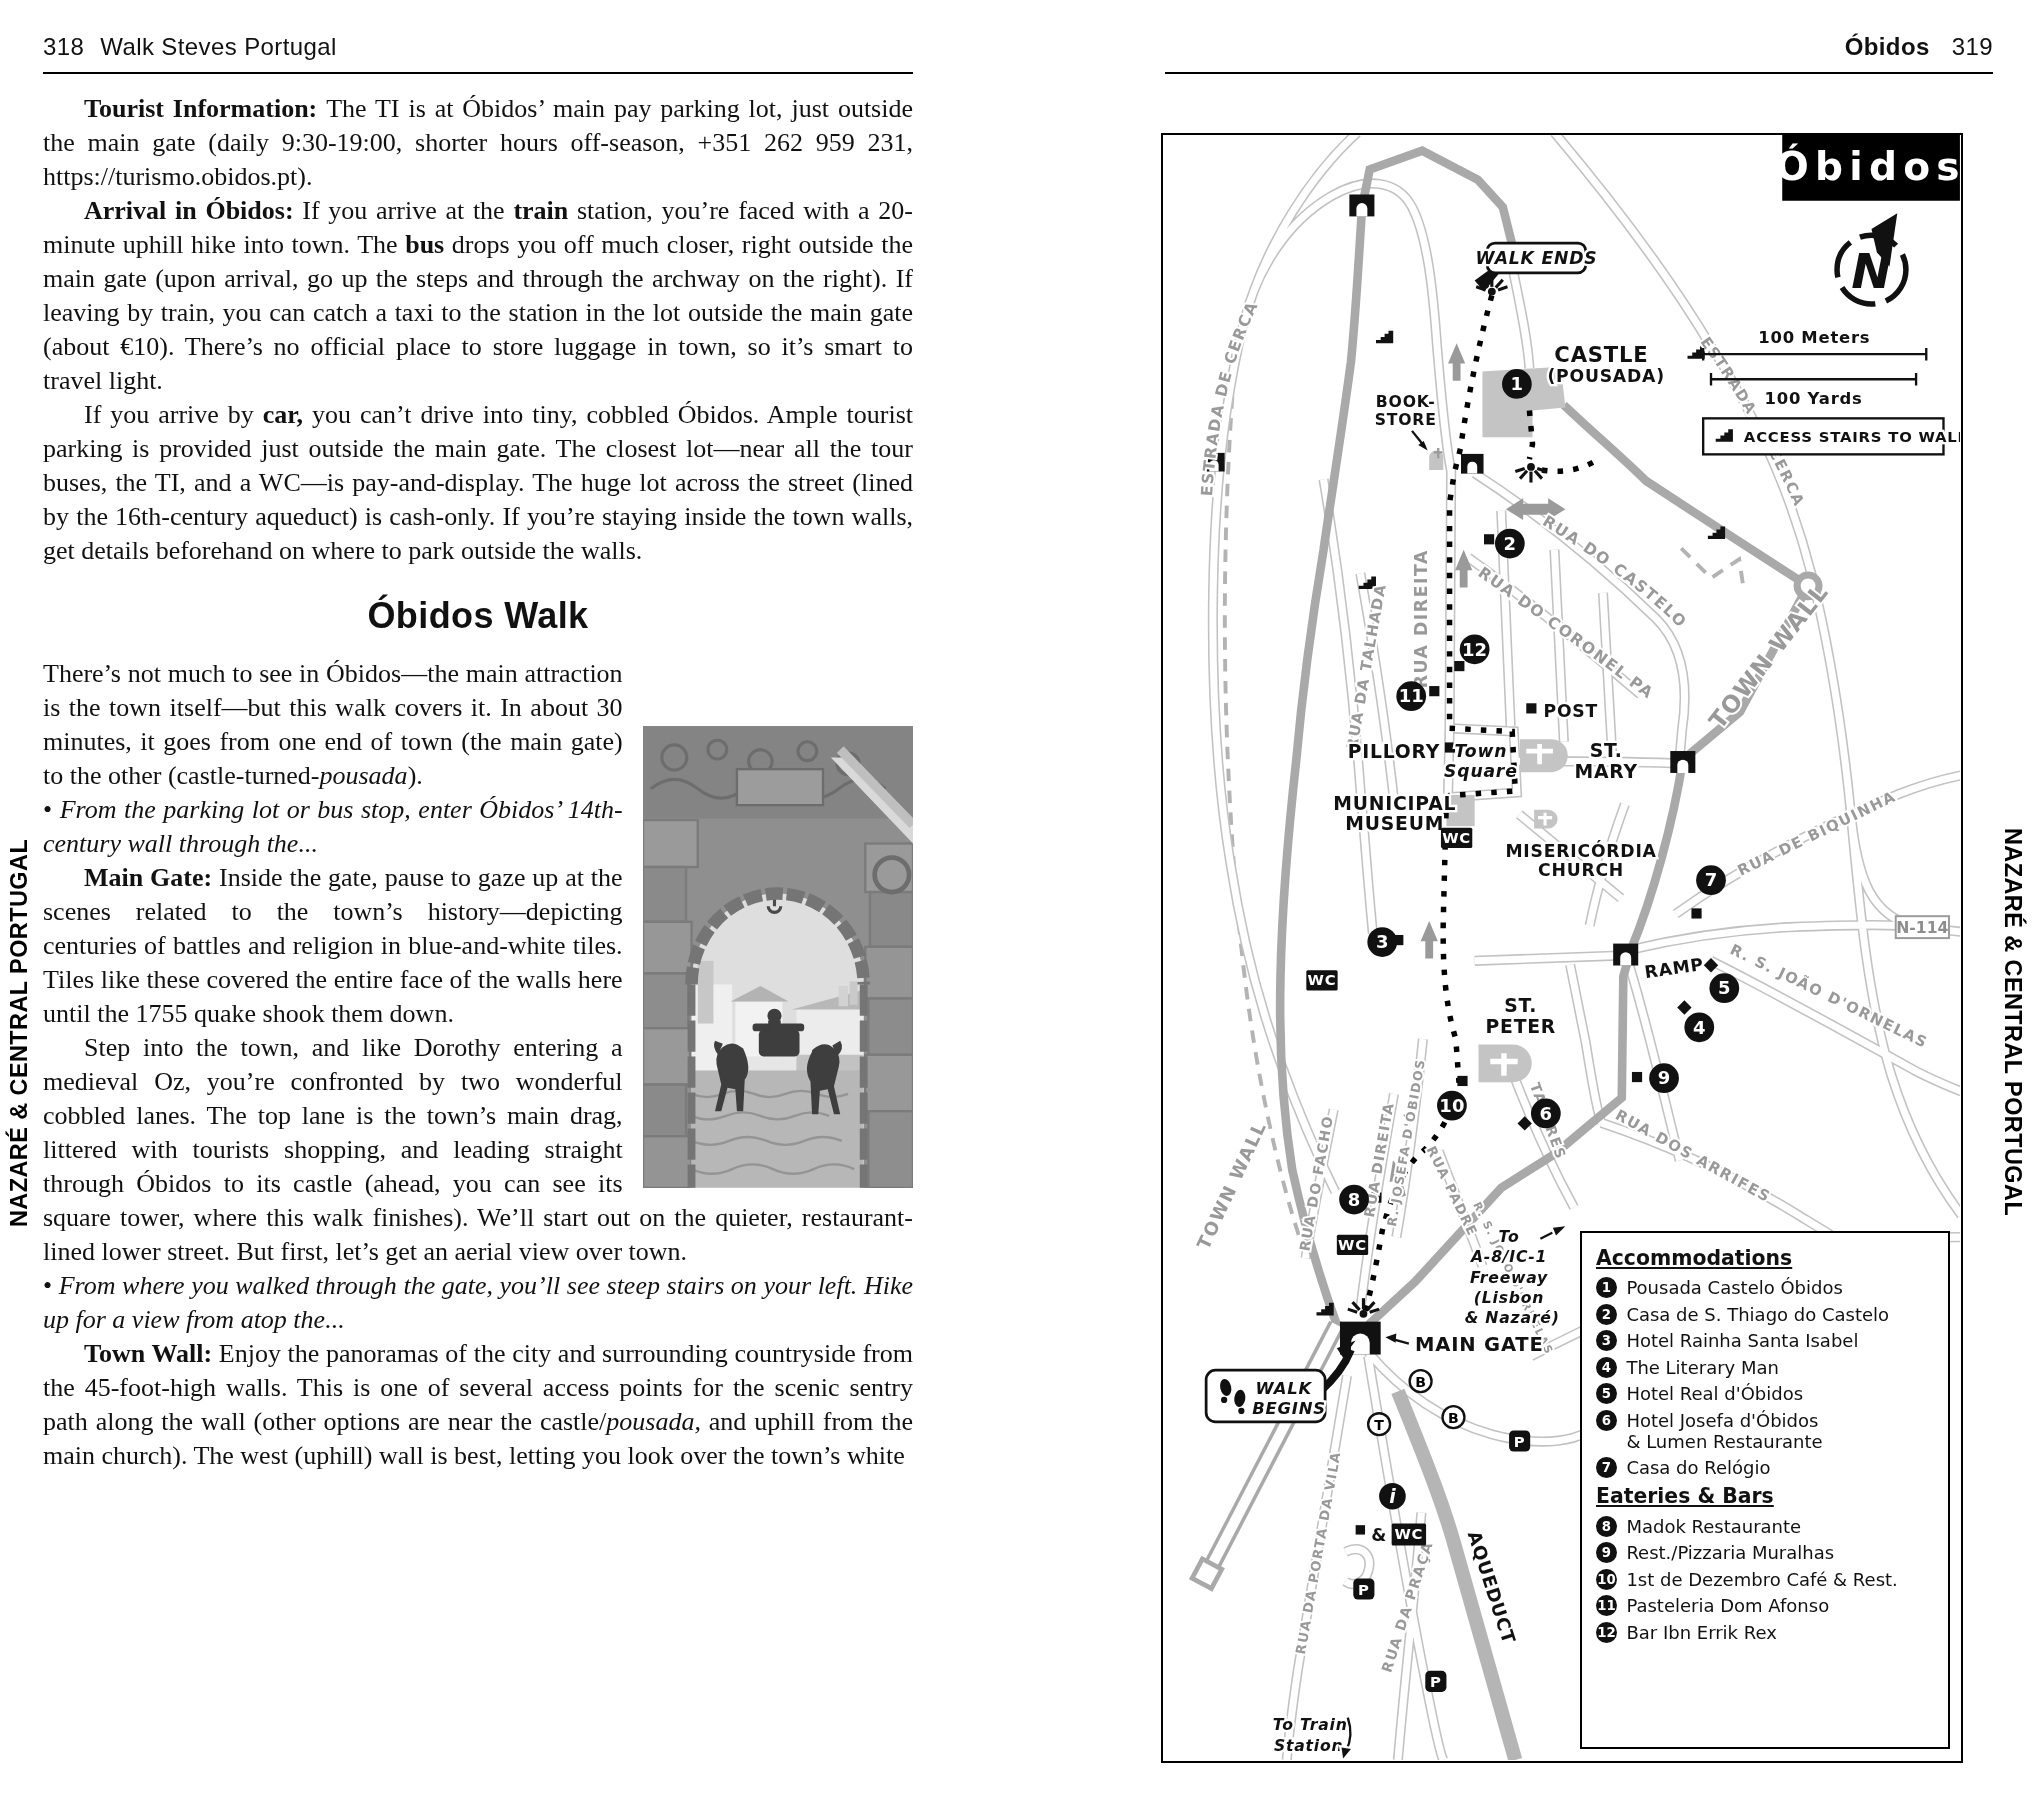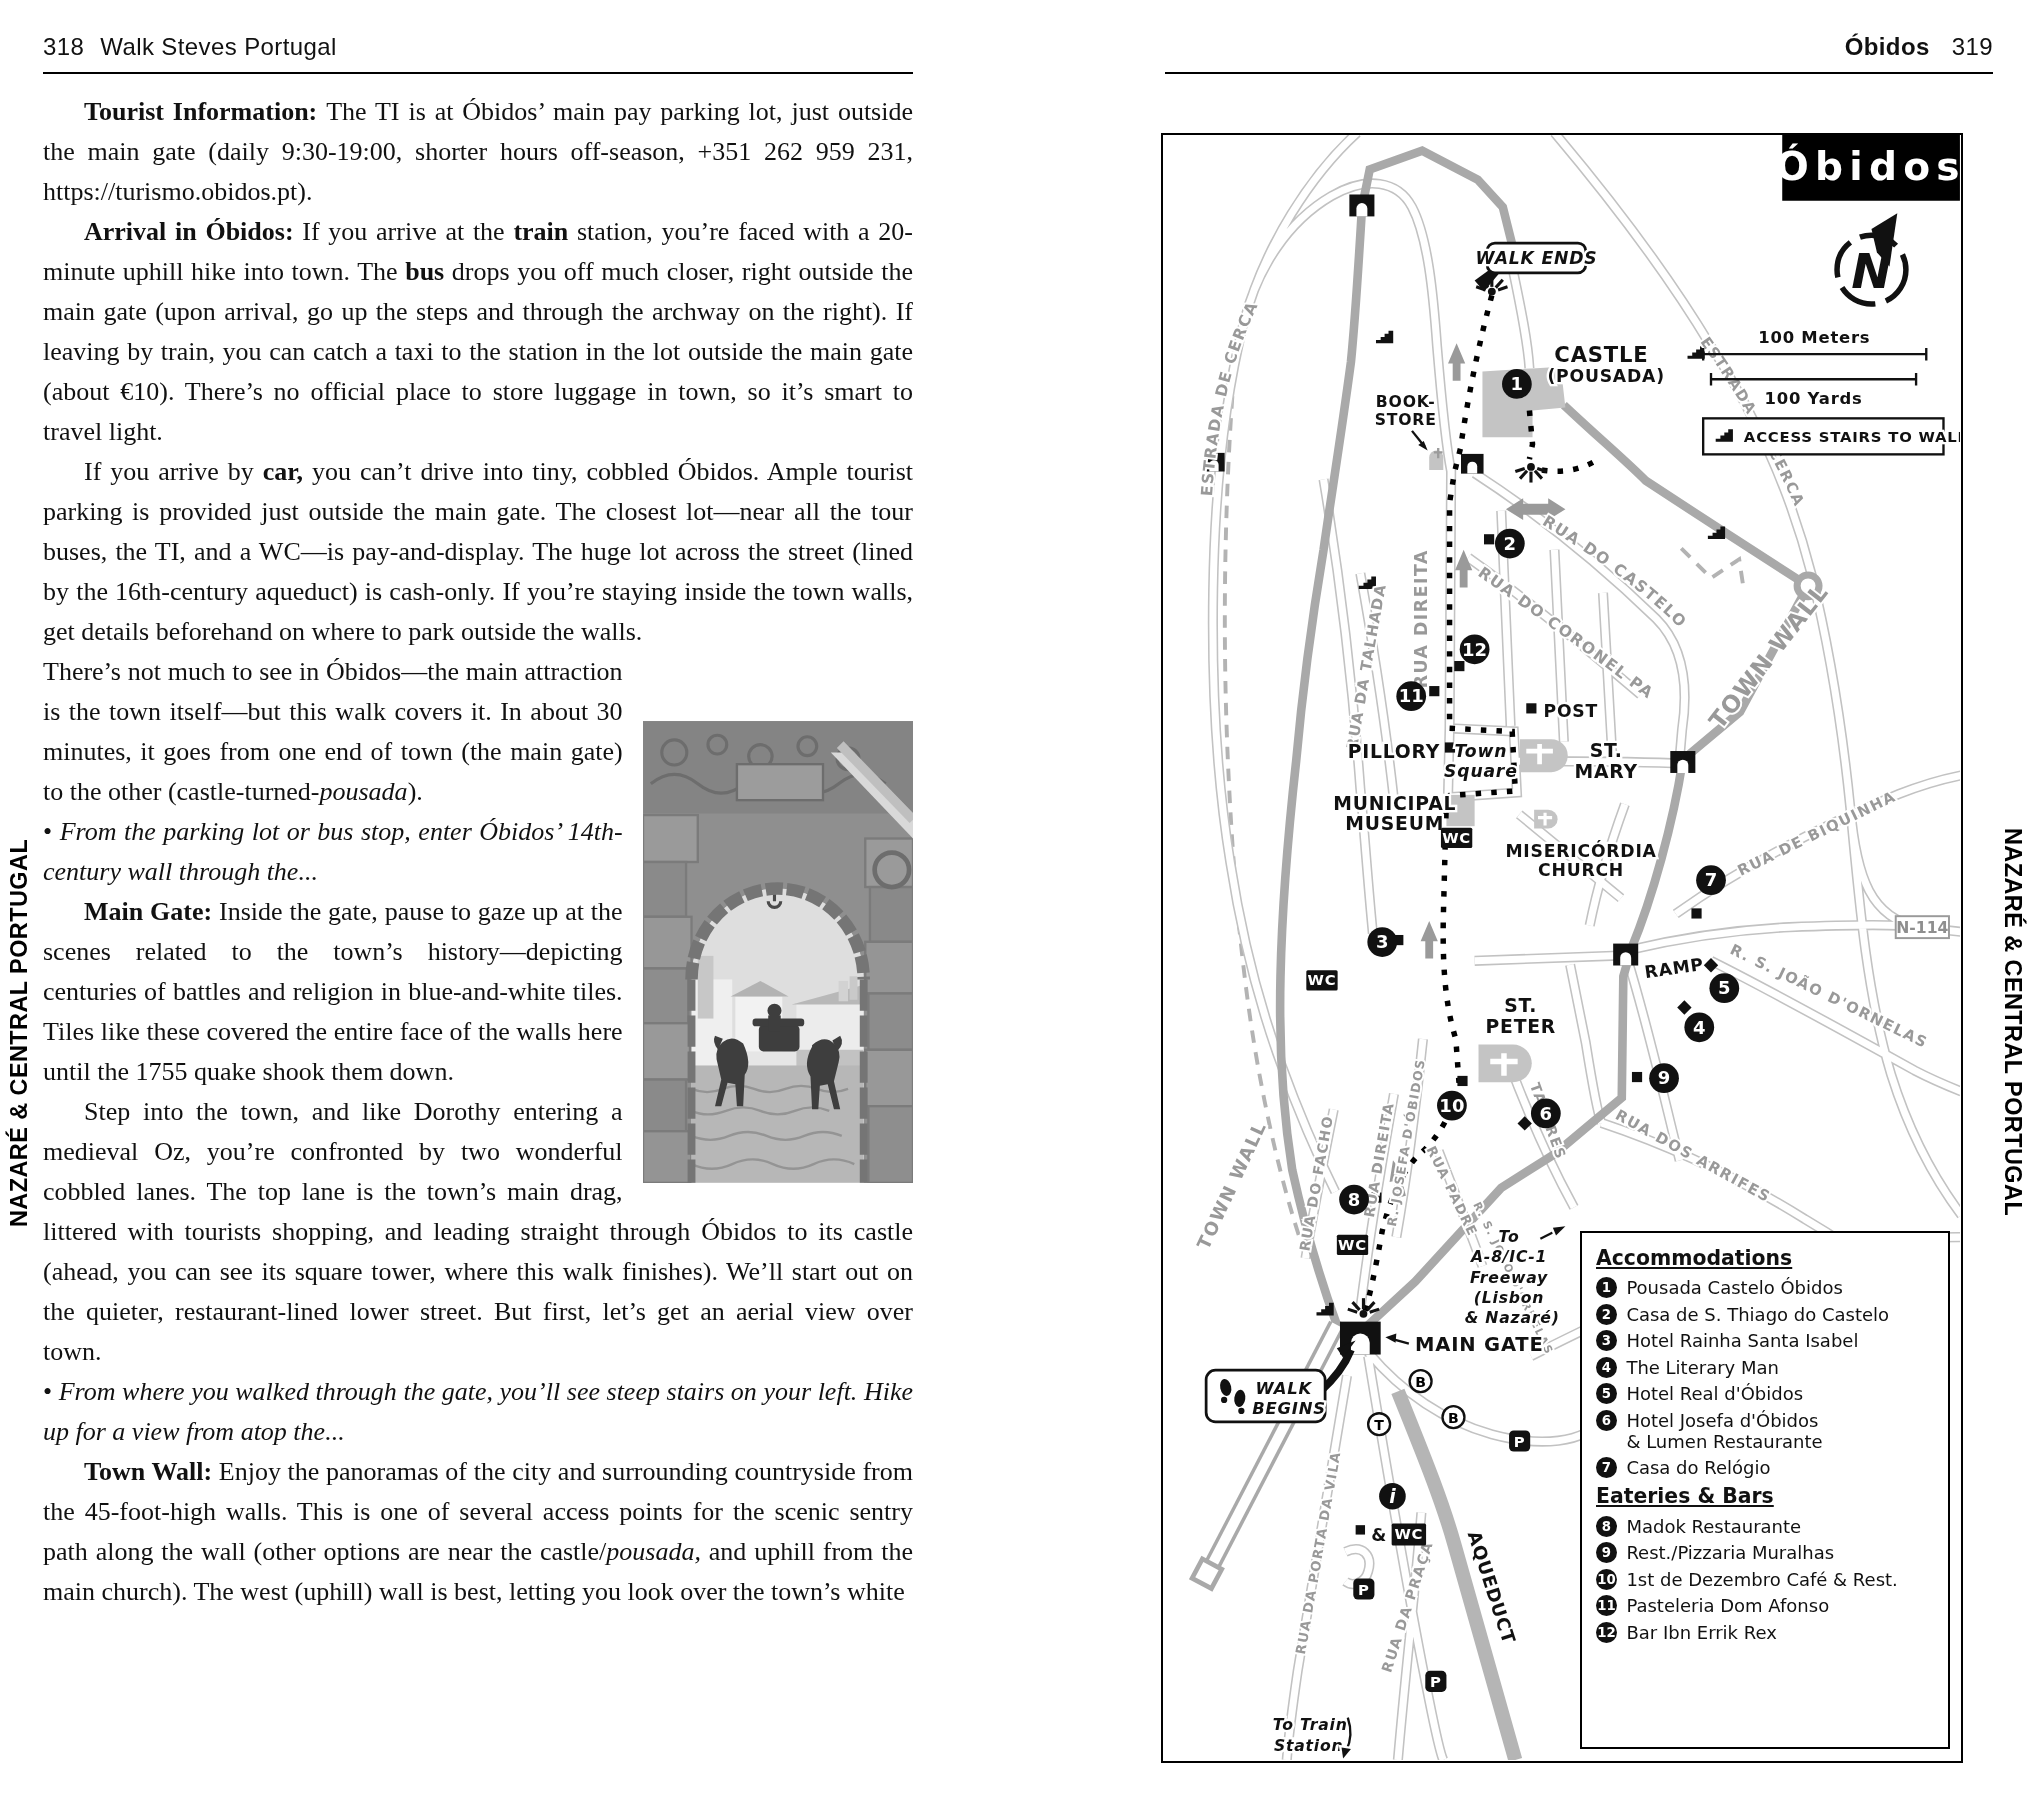--- a/index.html
+++ b/index.html
@@ -19,21 +19,21 @@
   .tabtxt{position:absolute;font-family:"Liberation Sans",sans-serif;
           font-weight:bold;font-size:23.5px;letter-spacing:0.4px;color:#000;
           writing-mode:vertical-rl;white-space:nowrap;}
   #tab-left{left:6.3px;top:828px;height:399px;transform:rotate(180deg);}
   #tab-right{left:1999px;top:828px;height:399px;}
   .tabbox{position:absolute;width:58px;height:119px;background:#b5b5b5;top:968px;z-index:-1;}
   #tabbox-left{left:0;}
   #tabbox-right{left:1977px;}
   
   #page-left{position:absolute;left:43px;top:92px;width:870px;}
-  .para{font-size:26px;line-height:40px;text-align:justify;margin:0;}
+  .para{font-size:26px;line-height:34px;text-align:justify;margin:0;}
   .para.indent{text-indent:41px;}
   .para .b{font-weight:bold;}
   .para .i{font-style:italic;}
   #walk-heading{font-family:"Liberation Sans",sans-serif;font-weight:bold;
       font-size:36px;text-align:center;margin:27px 0 20.4px 0;letter-spacing:0.4px;}
   .photo-float{float:right;width:270px;height:462px;margin:69px 0 11px 20.4px;}
   
   #map-wrap{position:absolute;left:1161px;top:133px;width:802px;height:1630px;
             border:2.3px solid #000;box-sizing:border-box;background:#fff;}
   #map-svg{position:absolute;left:0;top:0;}
@@ -86,20 +86,21 @@
 <div class="tabbox" id="tabbox-right"></div>
 <div class="tabtxt" id="tab-left">NAZARÉ &amp; CENTRAL PORTUGAL</div>
 <div class="tabtxt" id="tab-right">NAZARÉ &amp; CENTRAL PORTUGAL</div>
 
 <div id="page-left">
   <div id="text-sec-0">
       <p class="para indent"><span class="b">Tourist Information: </span><span class="">The TI is at Óbidos’ main pay parking lot, just outside the main gate (daily 9:30-19:00, shorter hours off-season, +351 262 959 231, https://turismo.obidos.pt).</span></p>
       <p class="para indent"><span class="b">Arrival in Óbidos: </span><span class="">If you arrive at the </span><span class="b">train</span><span class=""> station, you’re faced with a 20-minute uphill hike into town. The </span><span class="b">bus</span><span class=""> drops you off much closer, right outside the main gate (upon arrival, go up the steps and through the archway on the right). If leaving by train, you can catch a taxi to the station in the lot outside the main gate (about €10). There’s no official place to store luggage in town, so it’s smart to travel light.</span></p>
       <p class="para indent"><span class="">If you arrive by </span><span class="b">car,</span><span class=""> you can’t drive into tiny, cobbled Óbidos. Ample tourist parking is provided just outside the main gate. The closest lot—near all the tour buses, the TI, and a WC—is pay-and-display. The huge lot across the street (lined by the 16th-century aqueduct) is cash-only. If you’re staying inside the town walls, get details beforehand on where to park outside the walls.</span></p>
     </div>
+  <div id="walk-heading">Óbidos Walk</div>
   <div id="text-sec-1">
     <div class="photo-float">
       <svg width="270" height="462" viewBox="0 0 345 590">
         <rect x="0" y="0" width="345" height="590" fill="#8f8f8f"></rect>
 
         <g stroke="#7b7b7b" stroke-width="3">
           <rect x="0" y="120" width="70" height="60" fill="#9a9a9a"></rect>
             <rect x="0" y="180" width="55" height="70" fill="#8a8a8a"></rect>
           <rect x="0" y="250" width="62" height="66" fill="#979797"></rect>
             <rect x="0" y="316" width="58" height="70" fill="#8d8d8d"></rect>

